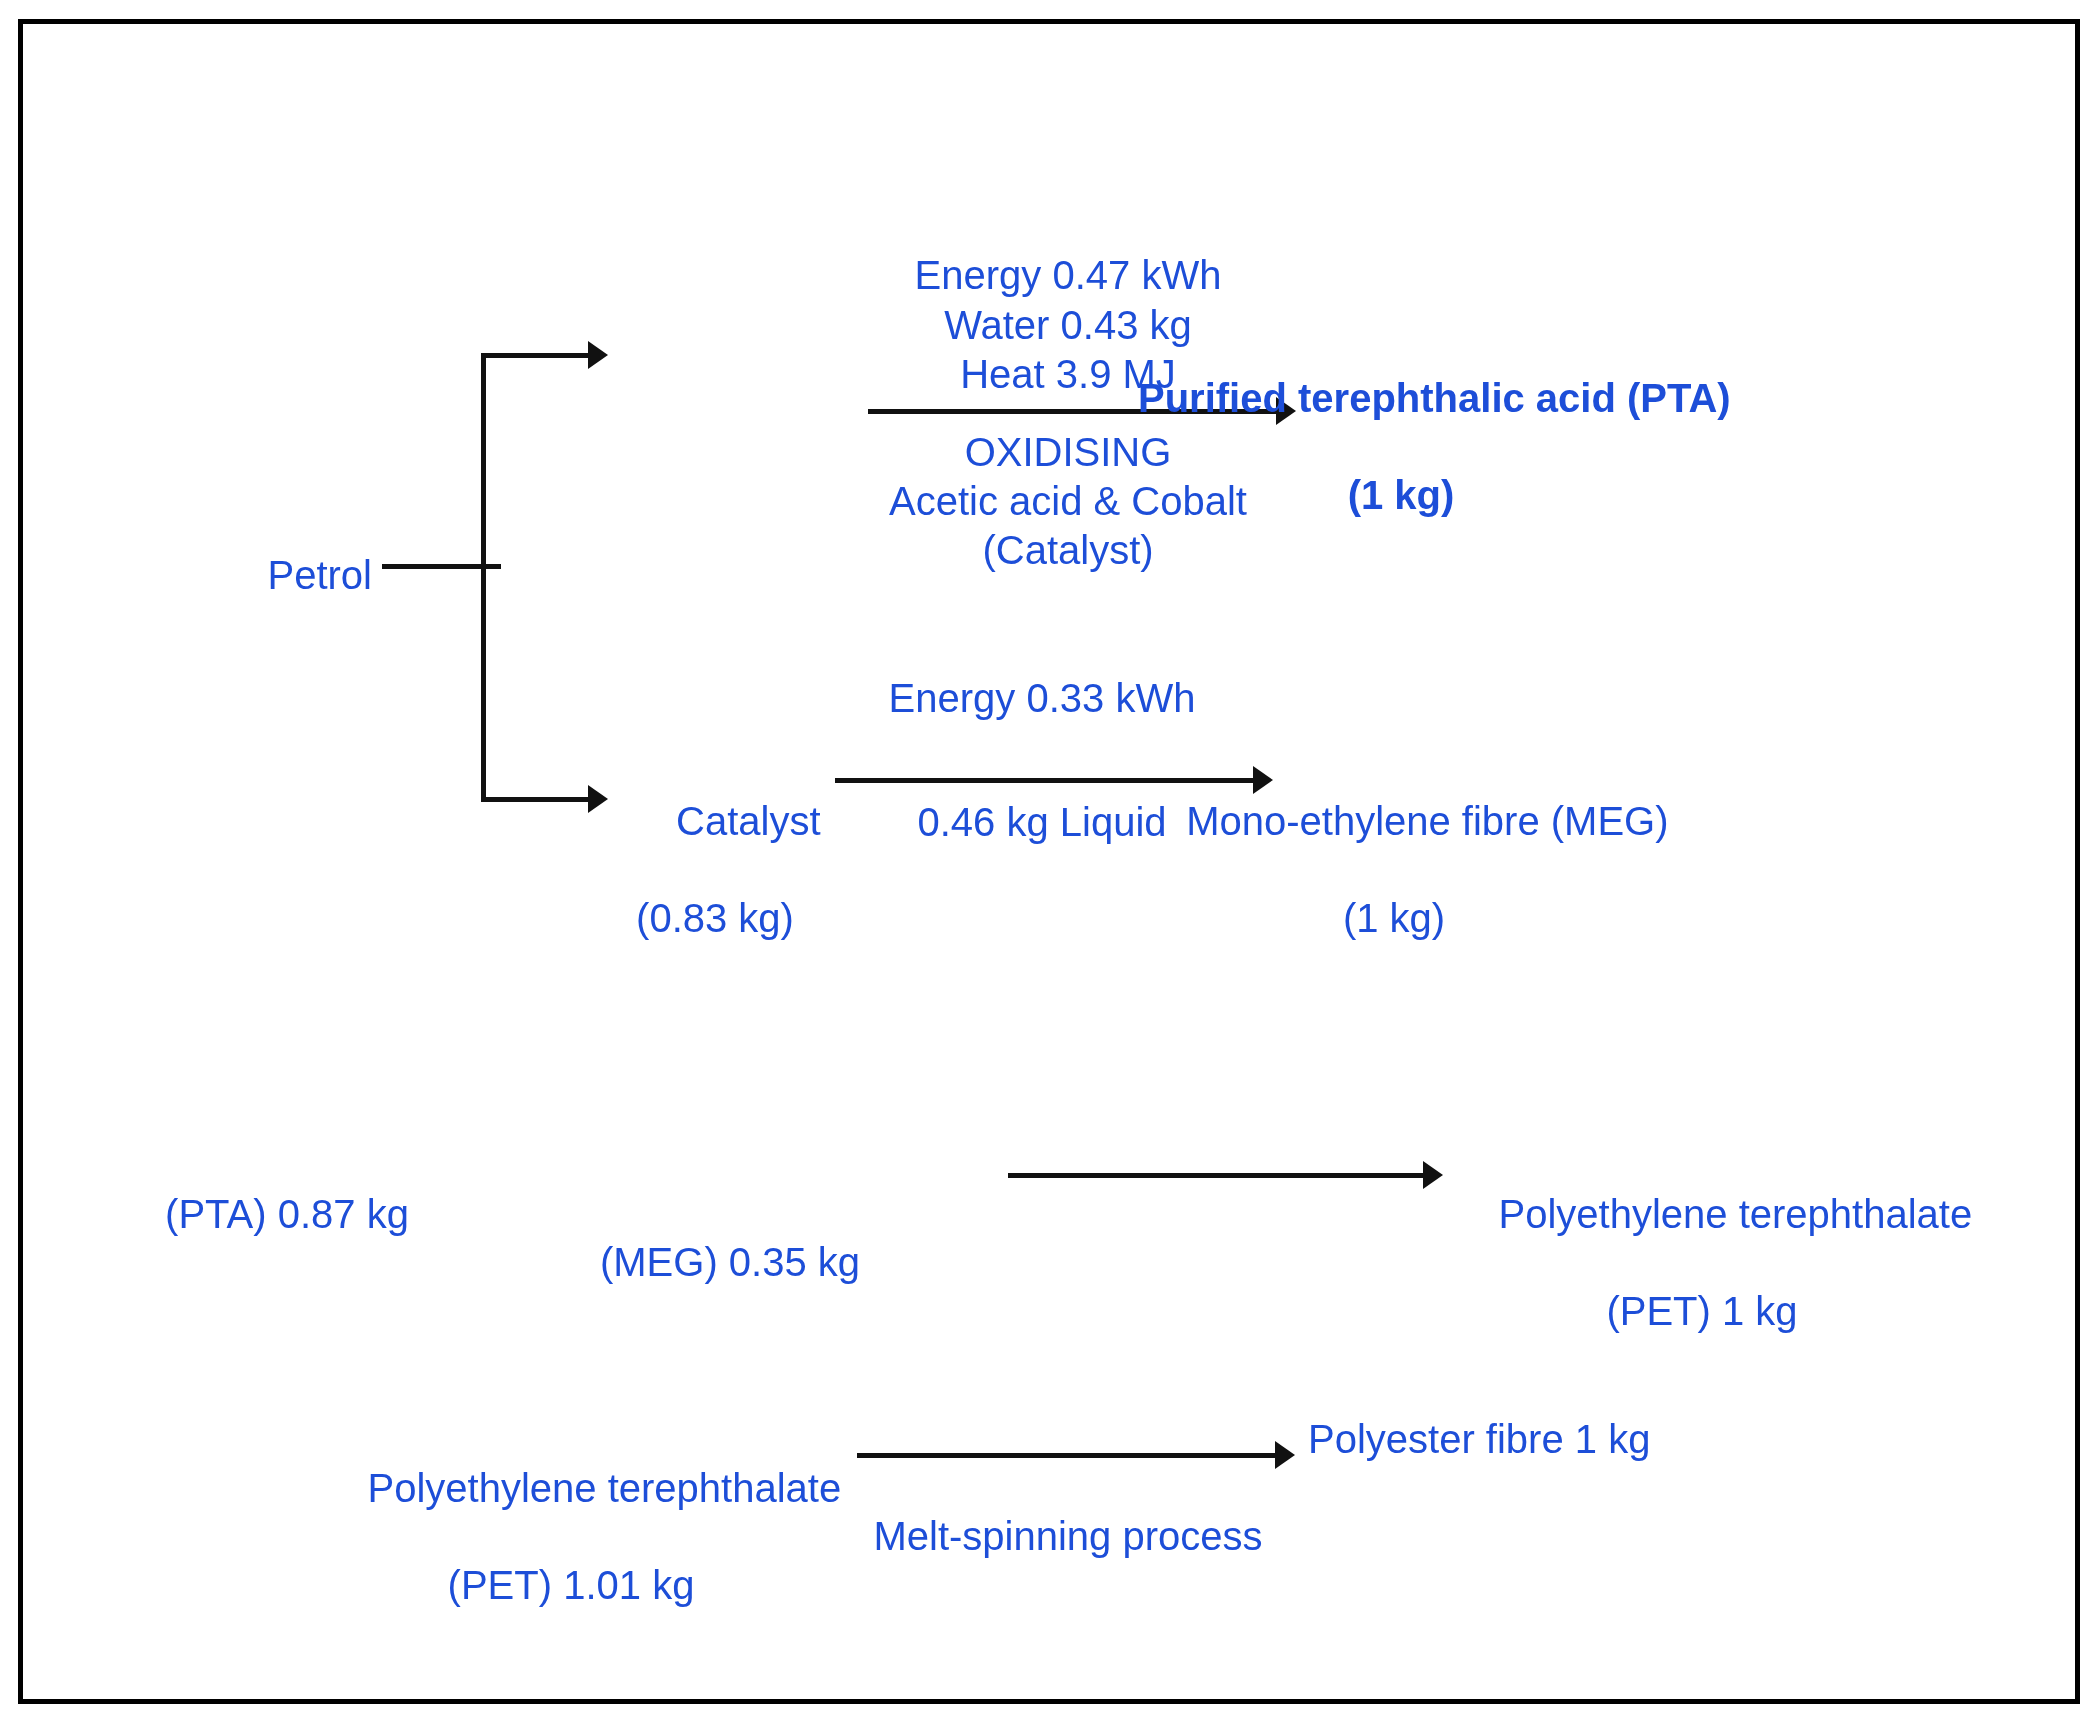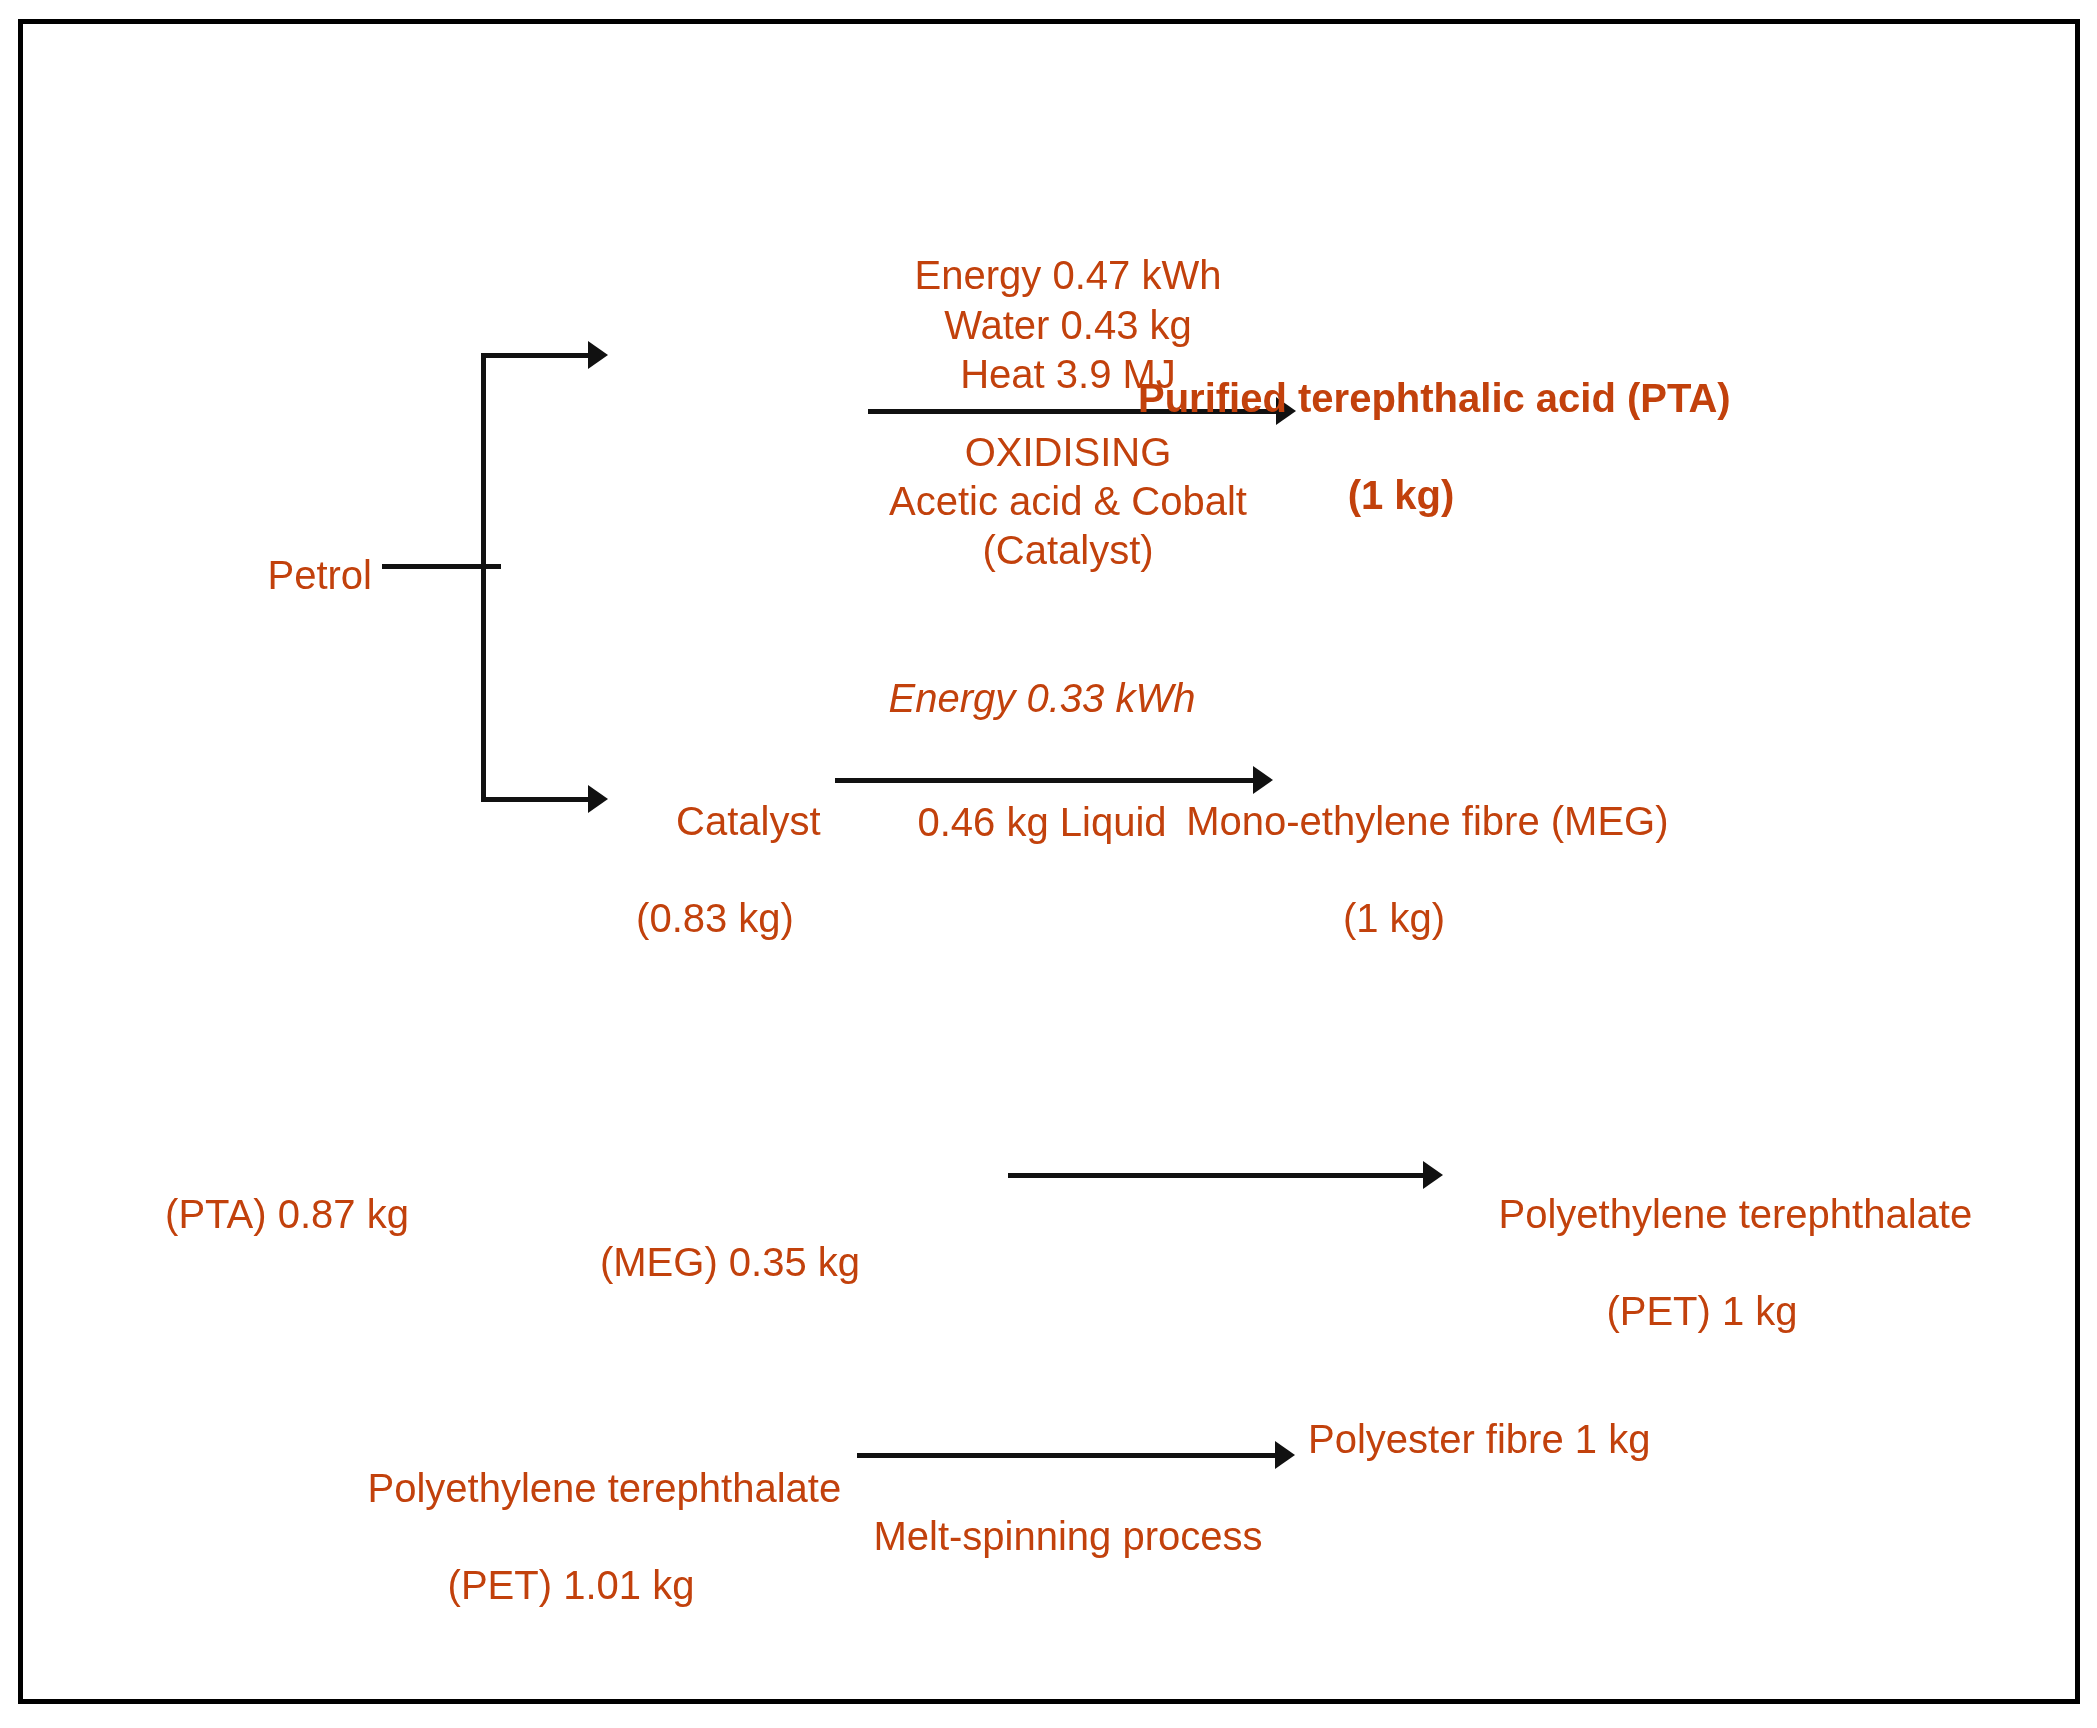--- a/index.html
+++ b/index.html
@@ -27,21 +27,21 @@
     border: 5.1px solid #000000;
     box-sizing: border-box;
     background: #ffffff;
   }
   .lbl {
     position: absolute;
     font-size: 40px;
     line-height: 1.22;
     white-space: pre;
     letter-spacing: 0px;
-    color: #c2410c;
+    color: #1d4ed8;
   }
   .lbl.c  { text-align: center; transform: translateX(-50%); }
   .lbl.l  { text-align: left; }
   .lbl.r  { text-align: right; transform: translateX(-100%); }
   .lbl .sub { display: block; }
 
   
   .line-h {
     position: absolute;
     height: 4.5px;
@@ -101,21 +101,21 @@
     <div class="lbl c" style="left:1378px; top:301px;font-weight:bold;">
       <span>Purified terephthalic acid (PTA)</span>
       <span class="sub">(1 kg)</span>
     </div>
 
     <div class="lbl c" style="left:692px; top:724px;">
       <span>Catalyst</span>
       <span class="sub">(0.83 kg)</span>
     </div>
 
-    <div class="lbl c" style="left:1019px; top:650px;font-style:italic;">Energy 0.33 kWh</div>
+    <div class="lbl c" style="left:1019px; top:650px;">Energy 0.33 kWh</div>
 
     <div class="arrow" style="left:812px; top:754px; width:420px;"></div>
 
     <div class="lbl c" style="left:1019px; top:774px;">0.46 kg Liquid</div>
 
     <div class="lbl c" style="left:1371px; top:724px;">
       <span>Mono-ethylene fibre (MEG)</span>
       <span class="sub">(1 kg)</span>
     </div>
 

